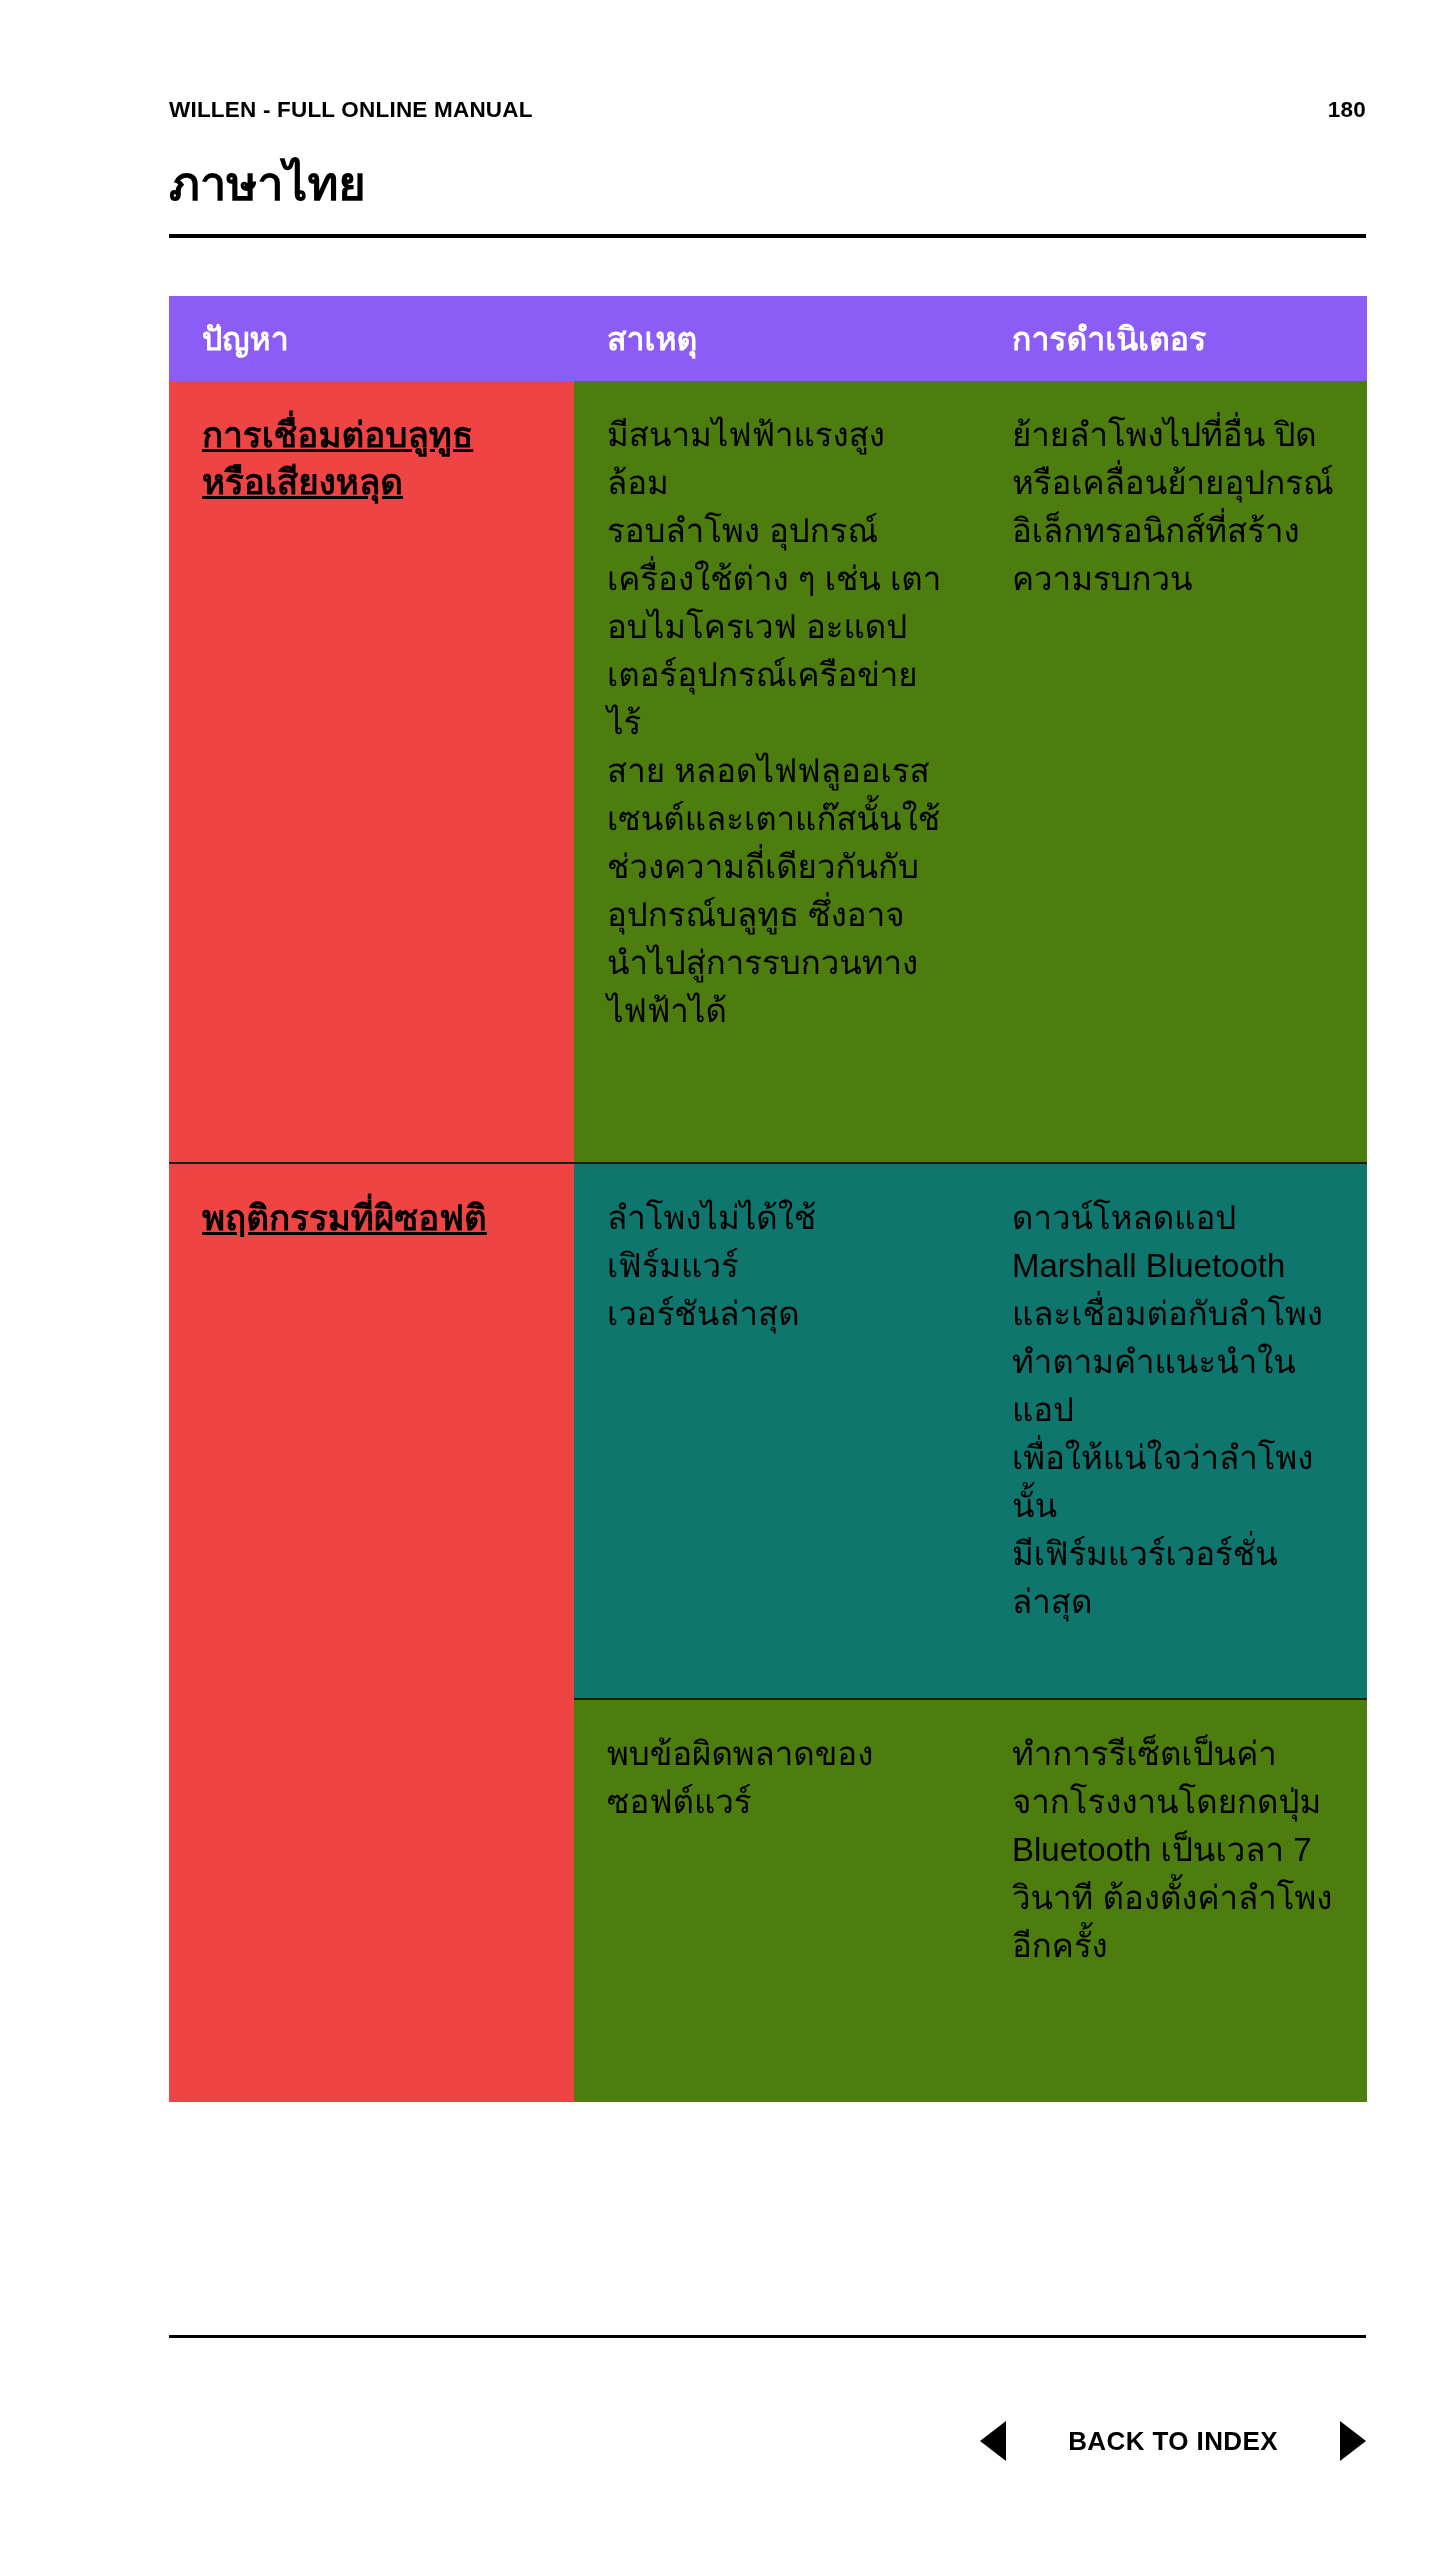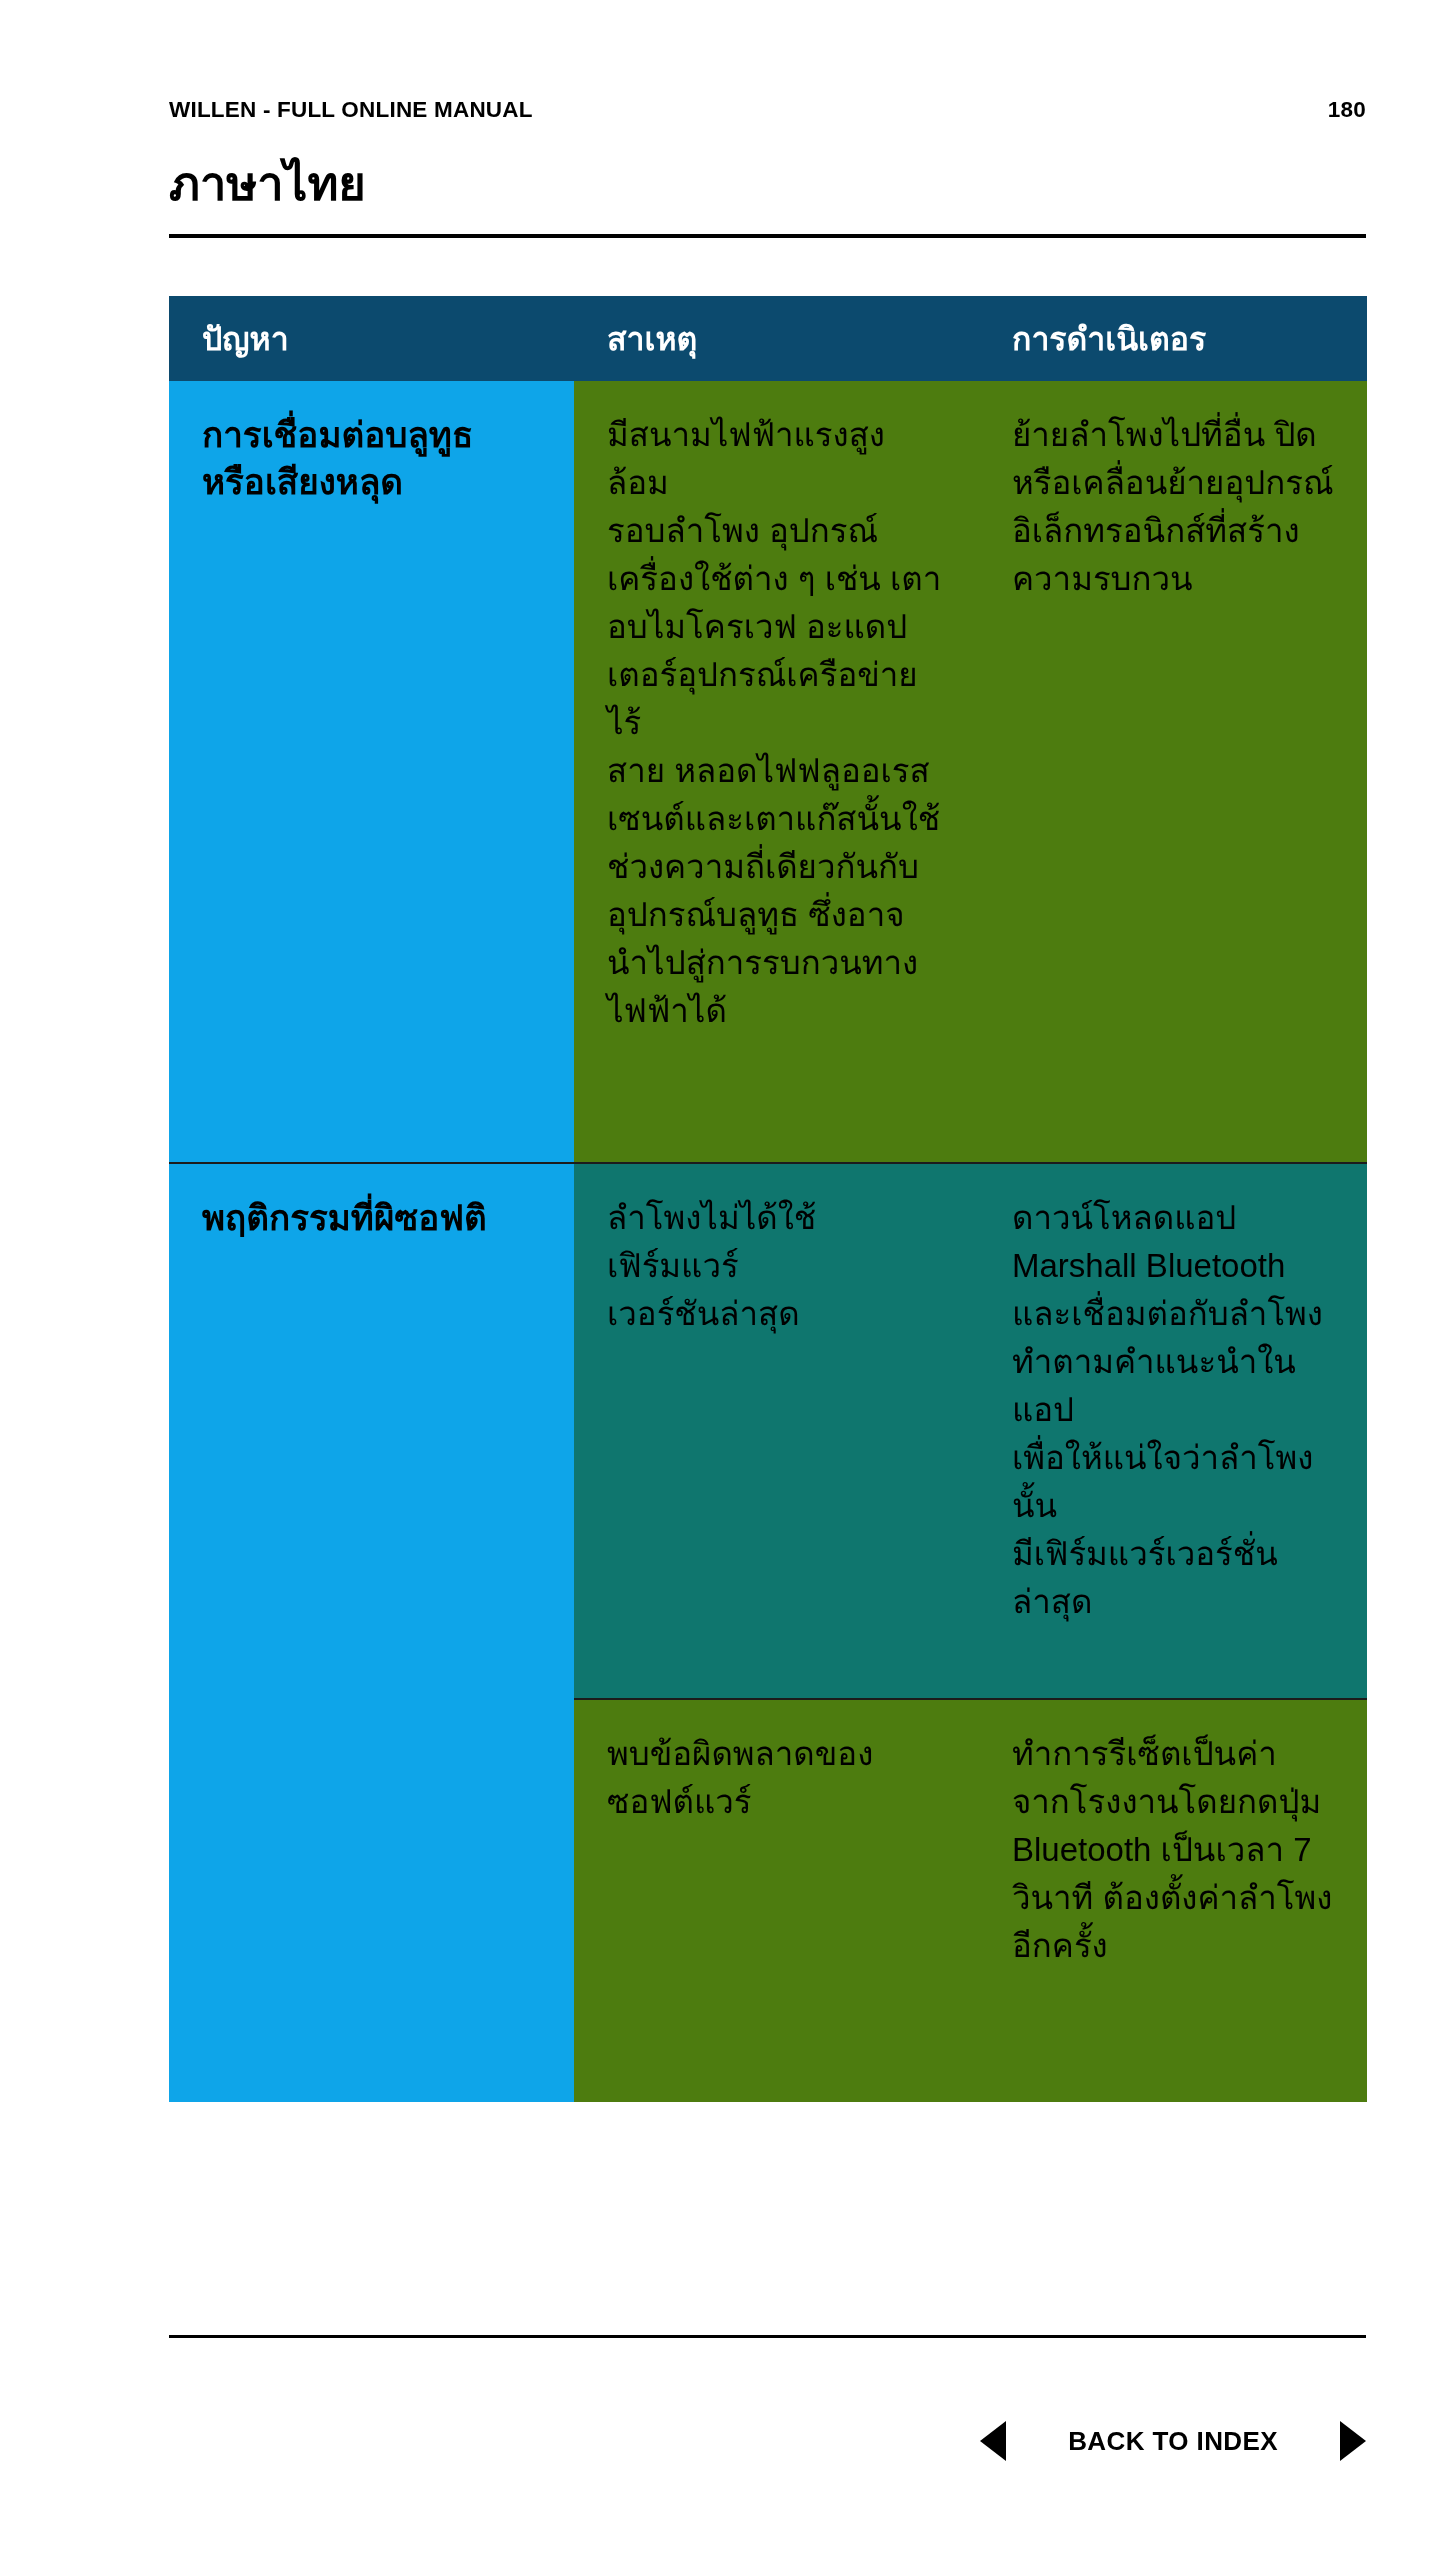--- a/index.html
+++ b/index.html
@@ -42,41 +42,42 @@
   .rule.top { height: 4.2px; margin-top: 20px; }
   .rule.bottom { height: 3.3px; margin-top: 233px; }
 
   
   .ts-table {
     margin-top: 58px;
     display: grid;
     grid-template-columns: 405px 405px 388px;
   }
   .th {
-    background: #0c4a6e;
+    background: #8b5cf6;
     color: #ffffff;
     height: 85px;
     display: flex;
     align-items: center;
     padding: 0 33px;
     font-size: 32px;
     font-weight: bold;
   }
   .cell {
     padding: 30px 33px 0 33px;
     font-size: 33px;
     line-height: 48px;
     white-space: pre-line;
     overflow-wrap: break-word;
   }
   .cell.problem {
     font-weight: bold;
     font-size: 35px;
     line-height: 47px;
-    background: #0ea5e9;
+    background: #ef4444;
+    text-decoration: underline;
   }
   .bg-light { background: #4d7c0f; }
   .bg-dark  { background: #0f766e; }
 
   .row1 { min-height: 783px; border-bottom: 2.5px solid #1c1c1c; }
   .row2-problem { grid-row: 3 / 5; }
   .row2a { min-height: 534px; }
   .row2b { min-height: 404px; border-top: 2.5px solid #1c1c1c; }
 
   

